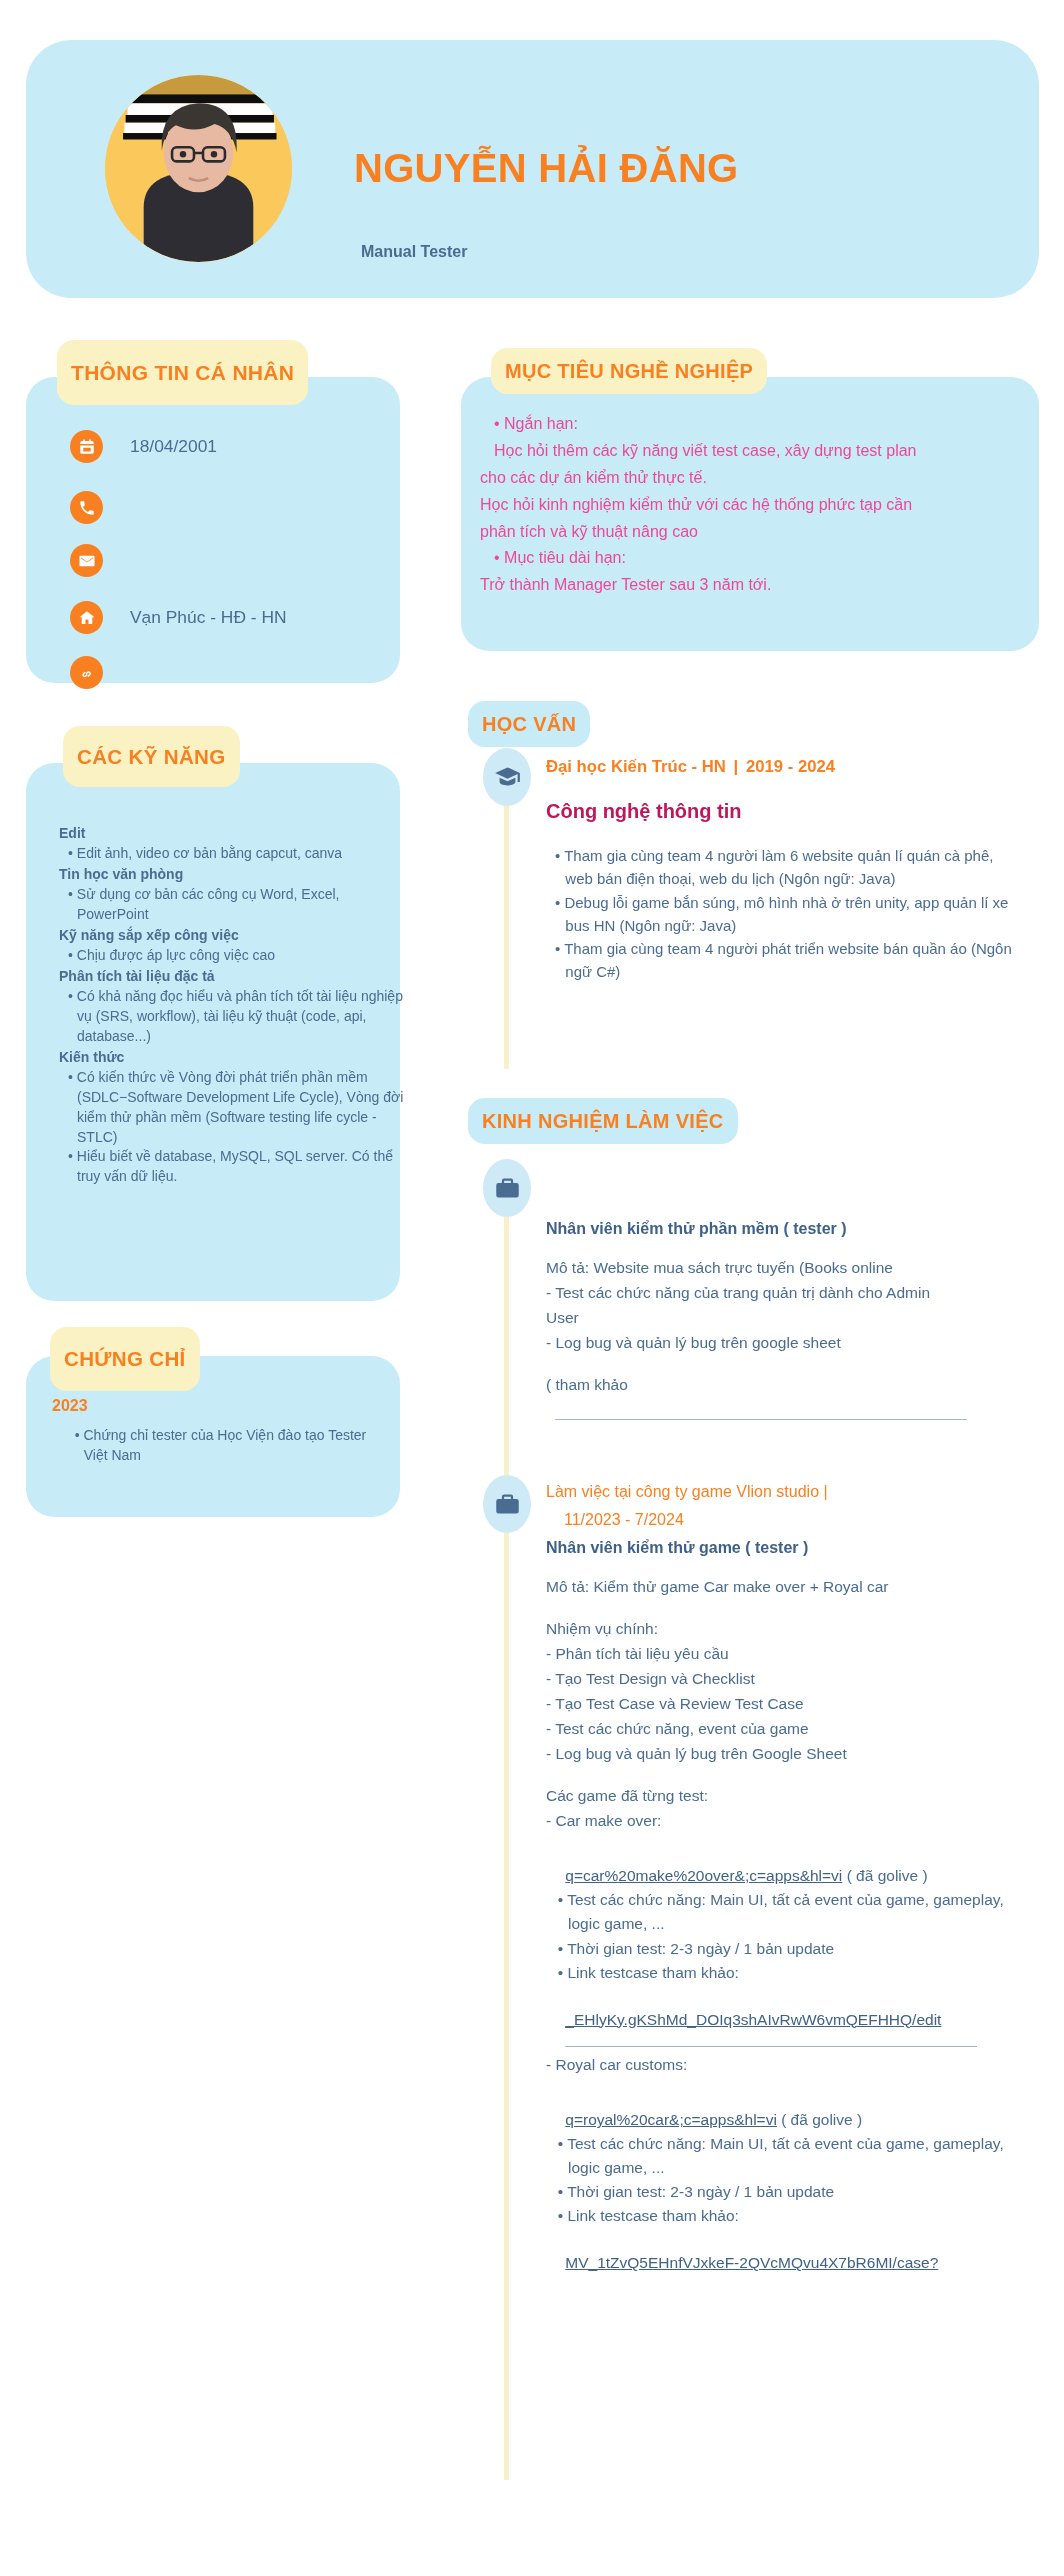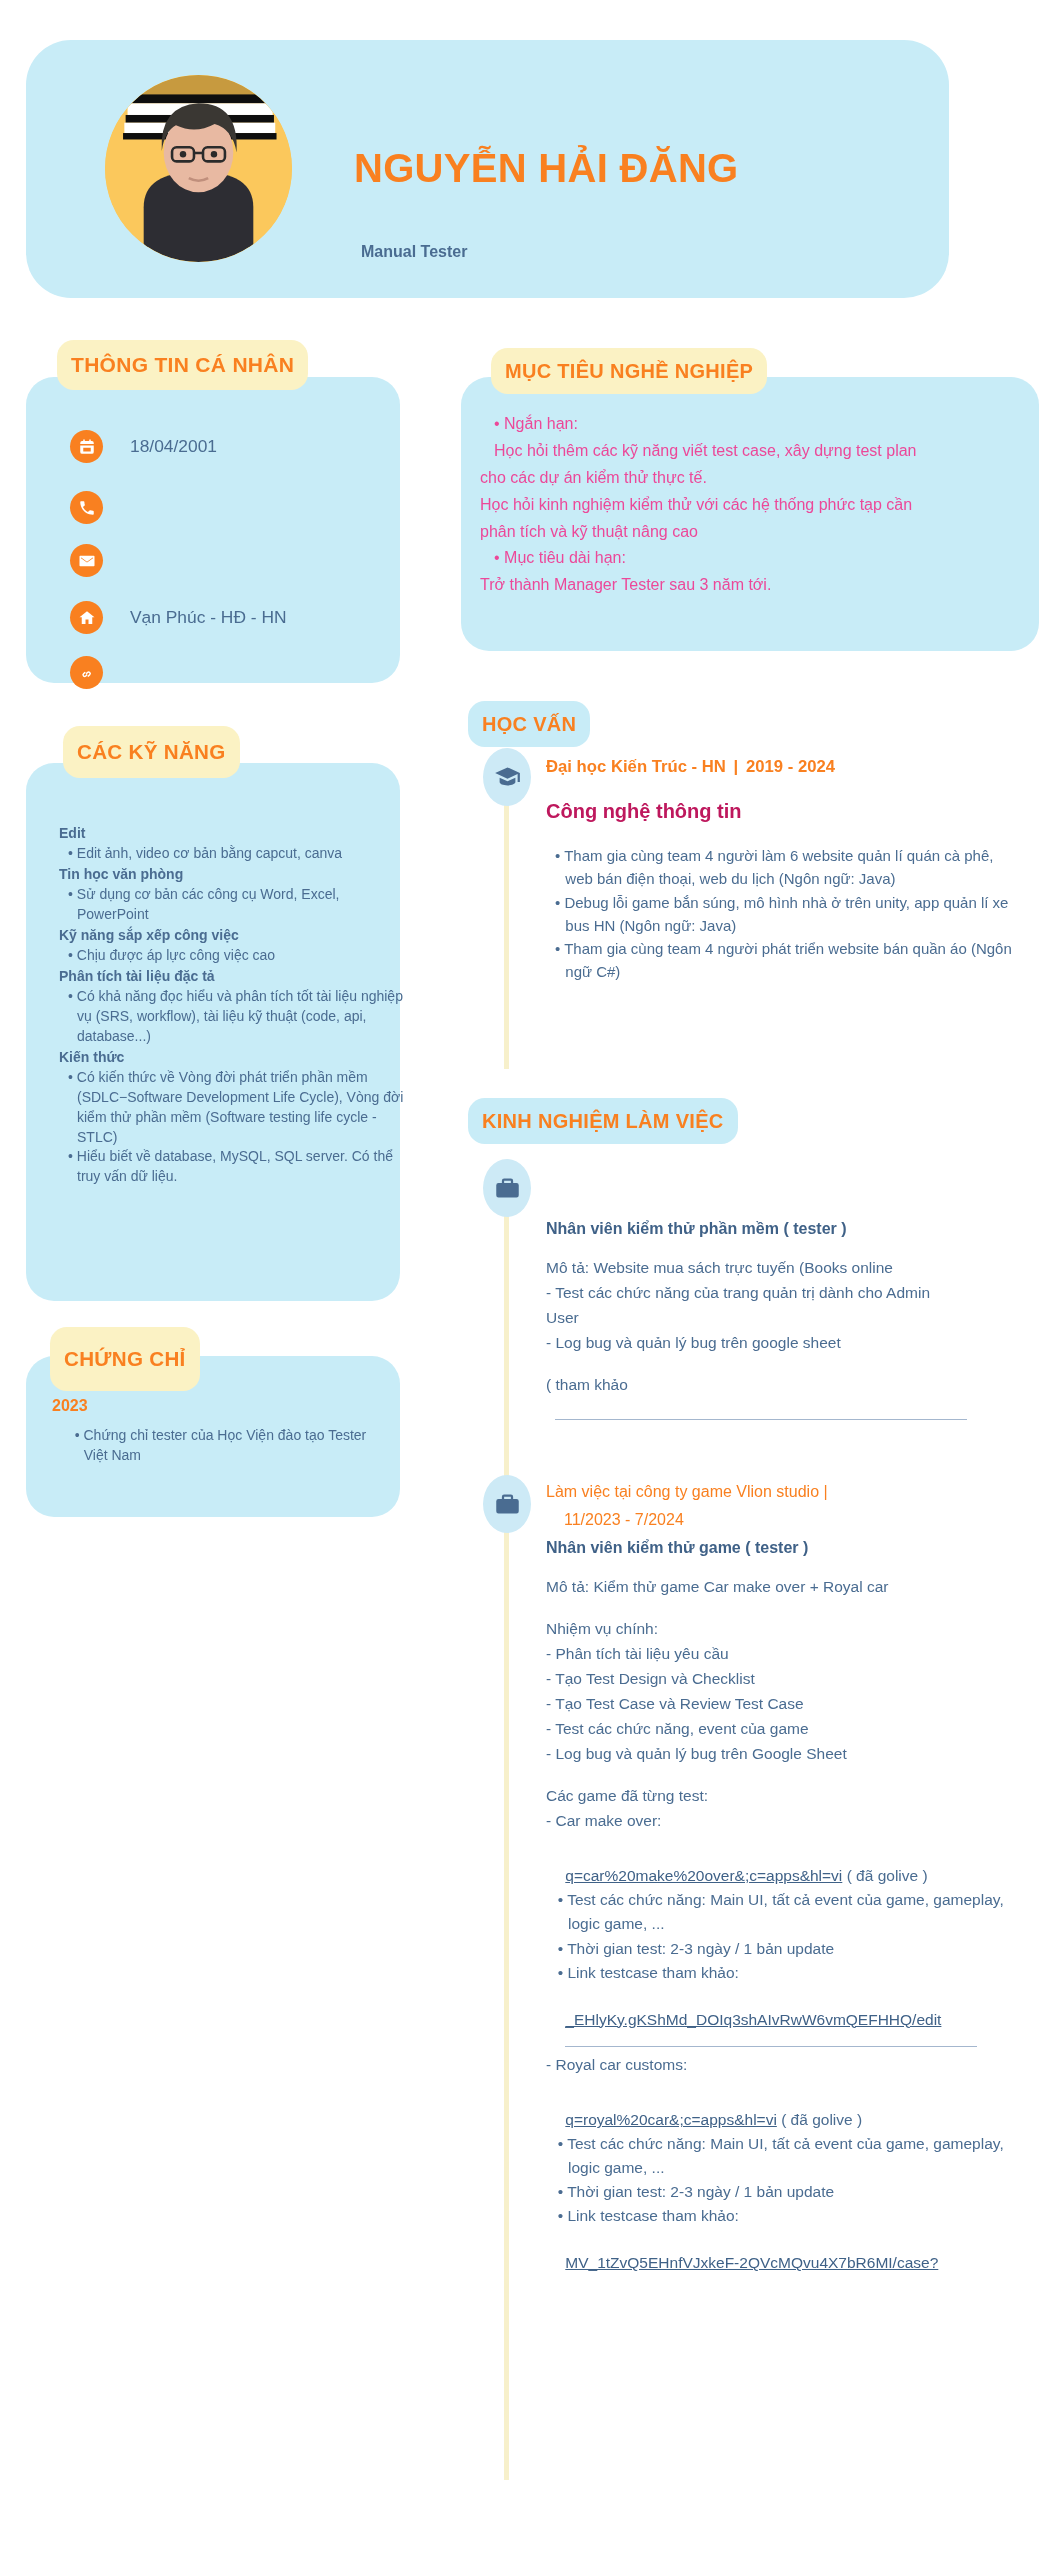--- a/index.html
+++ b/index.html
@@ -7,21 +7,21 @@
   body {
     width:1065px; height:2576px; position:relative;
     font-family:"Liberation Sans", sans-serif;
     color:#4a6c91;
     overflow:hidden;
   }
   .page { position:absolute; inset:0; }
 
   
   .header {
-    position:absolute; left:26px; top:40px; width:923px; height:258px;
+    position:absolute; left:26px; top:40px; width:1013px; height:258px;
     background:#c8ecf7; border-radius:45px;
   }
   .avatar-wrap {
     position:absolute; left:79px; top:35px; width:187px; height:187px;
     border-radius:50%; overflow:hidden; background:#fbc85c;
   }
   .avatar-wrap .photo { position:absolute; inset:0; }
   .hdr-name {
     position:absolute; left:328px; top:106px;
     font-size:40px; font-weight:bold; letter-spacing:0.3px;
@@ -37,42 +37,42 @@
   .badge {
     position:absolute; background:#fbf2c4; border-radius:16.7px;
     color:#f98020; font-weight:bold; letter-spacing:0.3px;
     display:flex; align-items:center; justify-content:center;
     padding:0 14px; white-space:nowrap; z-index:6;
   }
   .badge.blue { background:#c8ecf7; }
 
   
   #card-personal { left:26px; top:377px; width:374px; height:306px; }
-  #badge-personal { left:57px; top:340px; height:50px; font-size:21px; }
+  #badge-personal { left:57px; top:340px; height:65px; font-size:21px; }
   .pi-row { position:absolute; display:flex; align-items:center; }
   .ic {
     width:33px; height:33px; border-radius:50%; background:#f98020;
     display:flex; align-items:center; justify-content:center; flex:0 0 auto;
   }
   .ic svg { width:18px; height:18px; fill:#ffffff; }
   .pi-val { margin-left:27px; font-size:17.4px; color:#4a6c91; white-space:nowrap; }
   .pi-val.redacted { color:transparent; }
 
   
   #card-objective { left:461px; top:377px; width:578px; height:274px; }
   #badge-objective { left:491px; top:348px; height:46px; font-size:20px; }
   .obj-body {
     position:absolute; left:480px; top:411px; width:541px;
     font-size:16px; line-height:1.68; color:#ec4899;
   }
   .obj-body .ind { padding-left:14px; }
 
   
   #card-skills { left:26px; top:763px; width:374px; height:538px; overflow:hidden; }
-  #badge-skills { left:63px; top:726px; height:52px; font-size:20.6px; }
+  #badge-skills { left:63px; top:726px; height:61px; font-size:20.6px; }
   .skills-body {
     position:absolute; left:59px; top:823px; width:348px;
     font-size:14px; line-height:1.42; color:#4a6c91;
   }
   .sk-h { font-weight:bold; margin-top:1.3px; }
   .sk-li { padding-left:18px; text-indent:-9px; }
   .sk-li::before { content:"• "; }
 
   
   #card-cert { left:26px; top:1356px; width:374px; height:161px; }

